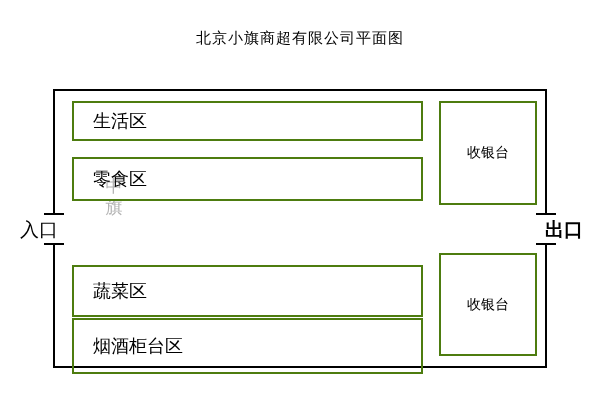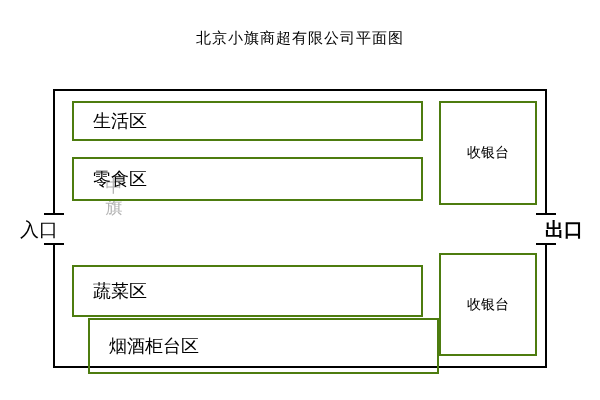--- a/index.html
+++ b/index.html
@@ -99,21 +99,21 @@
 
   <div class="box zone" style="top:101px; height:40px;">
     <span>生活区</span>
   </div>
   <div class="box zone" style="top:157px; height:44px;">
     <span>零食区</span>
   </div>
   <div class="box zone" style="top:265px; height:52px;">
     <span>蔬菜区</span>
   </div>
-  <div class="box zone" style="top:318px; height:56px;margin-left:16px;">
+  <div class="box zone" style="top:318px; height:56px;">
     <span>烟酒柜台区</span>
   </div>
 
   <div class="box cashier" style="top:101px; height:104px;">
     <span>收银台</span>
   </div>
   <div class="box cashier" style="top:253px; height:103px;">
     <span>收银台</span>
   </div>
 

